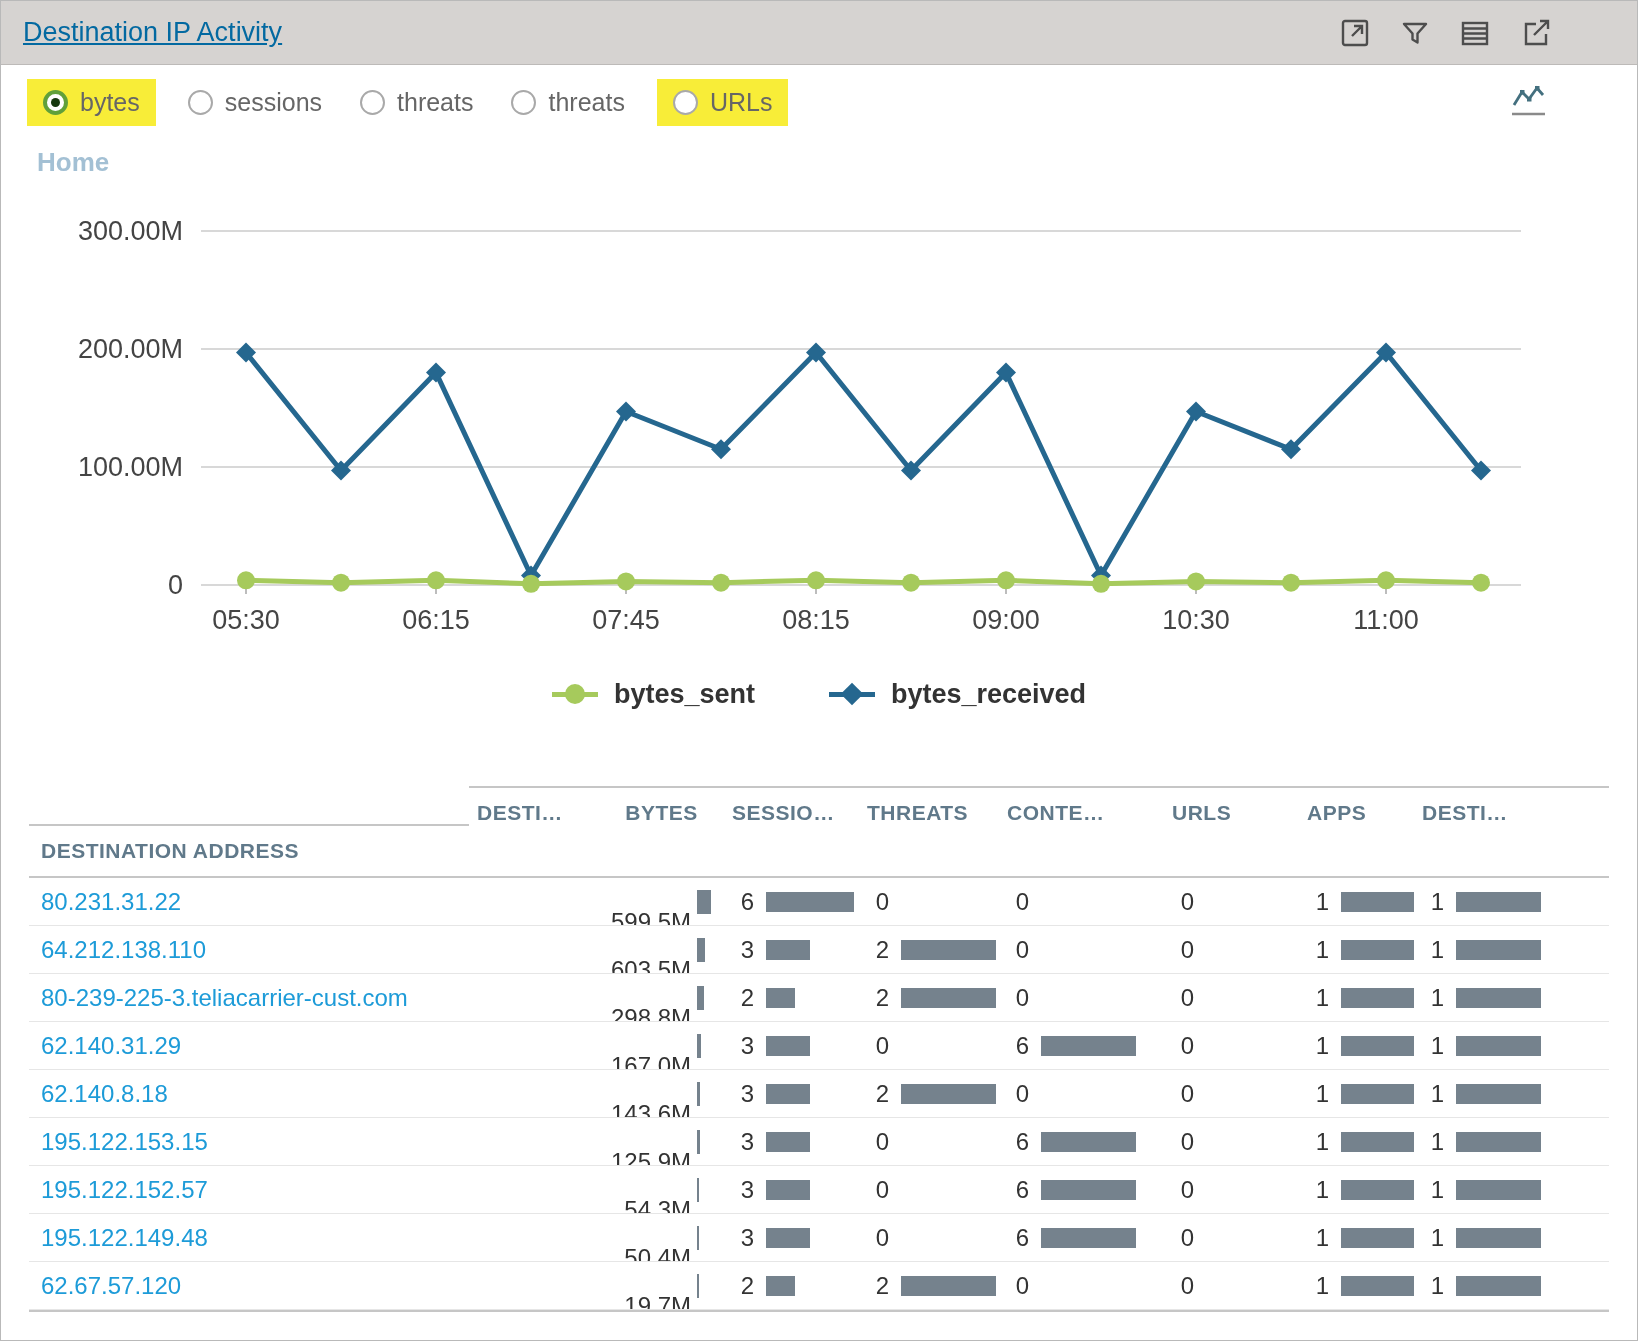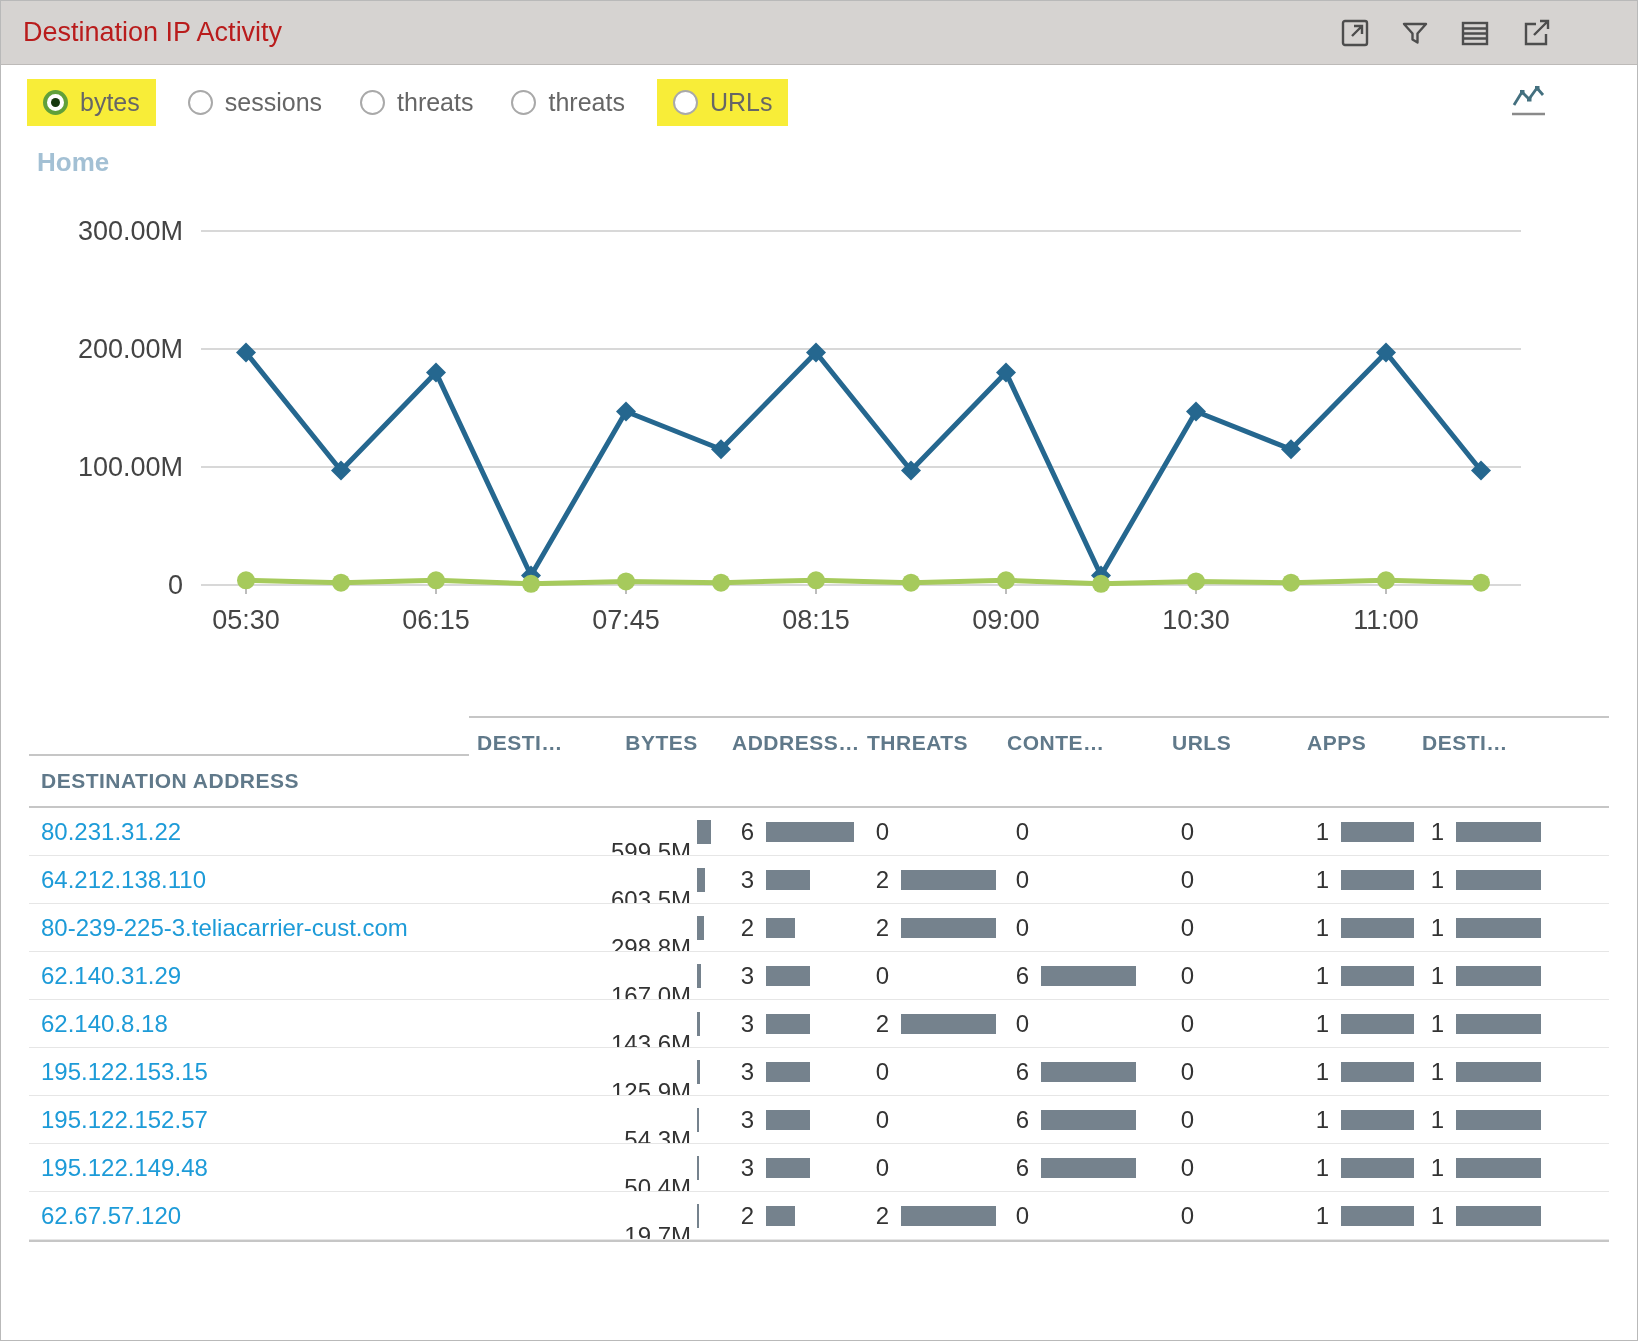--- a/index.html
+++ b/index.html
@@ -1,21 +1,21 @@
 <!DOCTYPE html>
 <html><head>
 <meta charset="utf-8">
 <style>
   * { box-sizing: border-box; }
   html,body { margin:0; padding:0; background:#fff; font-family:"Liberation Sans", sans-serif; color:#333; }
   .widget { width:1638px; height:1341px; border:1px solid #b9b9b9; overflow:hidden; background:#fff; position:relative; }
 
   
   .titlebar { height:64px; background:#d6d3d1; border-bottom:1px solid #bdbab8; display:flex; align-items:center; justify-content:space-between; padding:0 84px 0 22px; }
-  .title { font-size:27px; color:#b91c1c; }
+  .title { font-size:27px; color:#0369a1;text-decoration:underline; }
   .tb-icons { display:flex; align-items:center; gap:28px; }
   .tb-icons span { display:block; cursor:pointer; }
   .tb-icons svg { display:block; }
 
   
   .controls { margin-top:14px; padding:0 88px 0 26px; display:flex; align-items:center; justify-content:space-between; height:46px; }
   .radio-group { display:flex; align-items:center; }
   .radio-opt { display:inline-flex; align-items:center; gap:12px; margin-right:26px; padding:9px 6px; cursor:pointer; }
   .radio-opt.hl { background:#f8ed38; padding:9px 16px; }
   .radio { width:25px; height:25px; border-radius:50%; border:2px solid #a9a9a9; background:#fff; display:inline-flex; align-items:center; justify-content:center; flex:none; }
@@ -175,24 +175,40 @@
         <circle cx="880" cy="390.64" r="9" fill="#a6ca5c"></circle>
         <circle cx="975" cy="388.28" r="9" fill="#a6ca5c"></circle>
         <circle cx="1070" cy="391.82" r="9" fill="#a6ca5c"></circle>
         <circle cx="1165" cy="389.46" r="9" fill="#a6ca5c"></circle>
         <circle cx="1260" cy="390.64" r="9" fill="#a6ca5c"></circle>
         <circle cx="1355" cy="388.28" r="9" fill="#a6ca5c"></circle>
         <circle cx="1450" cy="390.64" r="9" fill="#a6ca5c"></circle>
       </svg>
   </div>
 
+  <div class="legend" id="legend">
+      <span class="legend-item">
+        <span class="lg-marker">
+          <span class="lg-line" style="background: rgb(166, 202, 92);"></span>
+          <span class="lg-circle" style="background: rgb(166, 202, 92);"></span>
+        </span>
+        <span class="legend-label">bytes_sent</span>
+      </span>
+      <span class="legend-item">
+        <span class="lg-marker">
+          <span class="lg-line" style="background: rgb(37, 103, 143);"></span>
+          <span class="lg-diamond" style="background: rgb(37, 103, 143);"></span>
+        </span>
+        <span class="legend-label">bytes_received</span>
+      </span>
+    </div>
 
   <div class="table-wrap">
     <div class="tbl" id="data-table">
-        <div class="rowc"><div class="th c0">DESTINATION ADDRESS</div><div class="th c1">DESTI…</div><div class="th c2">BYTES</div><div class="th c3">ADDRESS…</div><div class="th c4">THREATS</div><div class="th c5">CONTE…</div><div class="th c6">URLS</div><div class="th c7">APPS</div><div class="th c8">DESTI…</div></div>
+        <div class="rowc"><div class="th c0">DESTINATION ADDRESS</div><div class="th c1">DESTI…</div><div class="th c2">BYTES</div><div class="th c3">SESSIO…</div><div class="th c4">THREATS</div><div class="th c5">CONTE…</div><div class="th c6">URLS</div><div class="th c7">APPS</div><div class="th c8">DESTI…</div></div>
         <div class="rowc"><div class="td c0">
             <a class="addr">80.231.31.22</a>
           </div><div class="td c1"></div><div class="td c2 bytescell">
             <span class="num">599.5M</span>
             <span class="bar bbar" style="background: rgb(117, 130, 141); width: 14px;"></span>
           </div><div class="td c3">
             <span class="num">6</span>
             <span class="bar" style="background: rgb(117, 130, 141); width: 88px;"></span>
           </div><div class="td c4">
             <span class="num">0</span>

